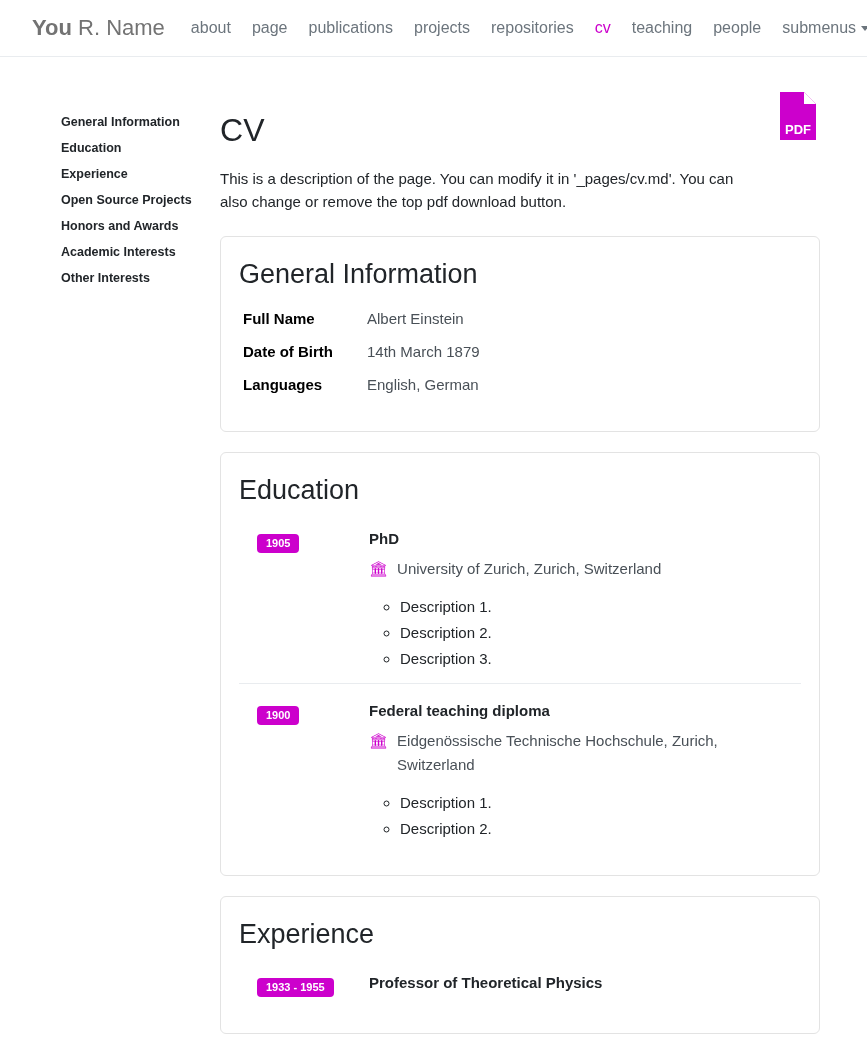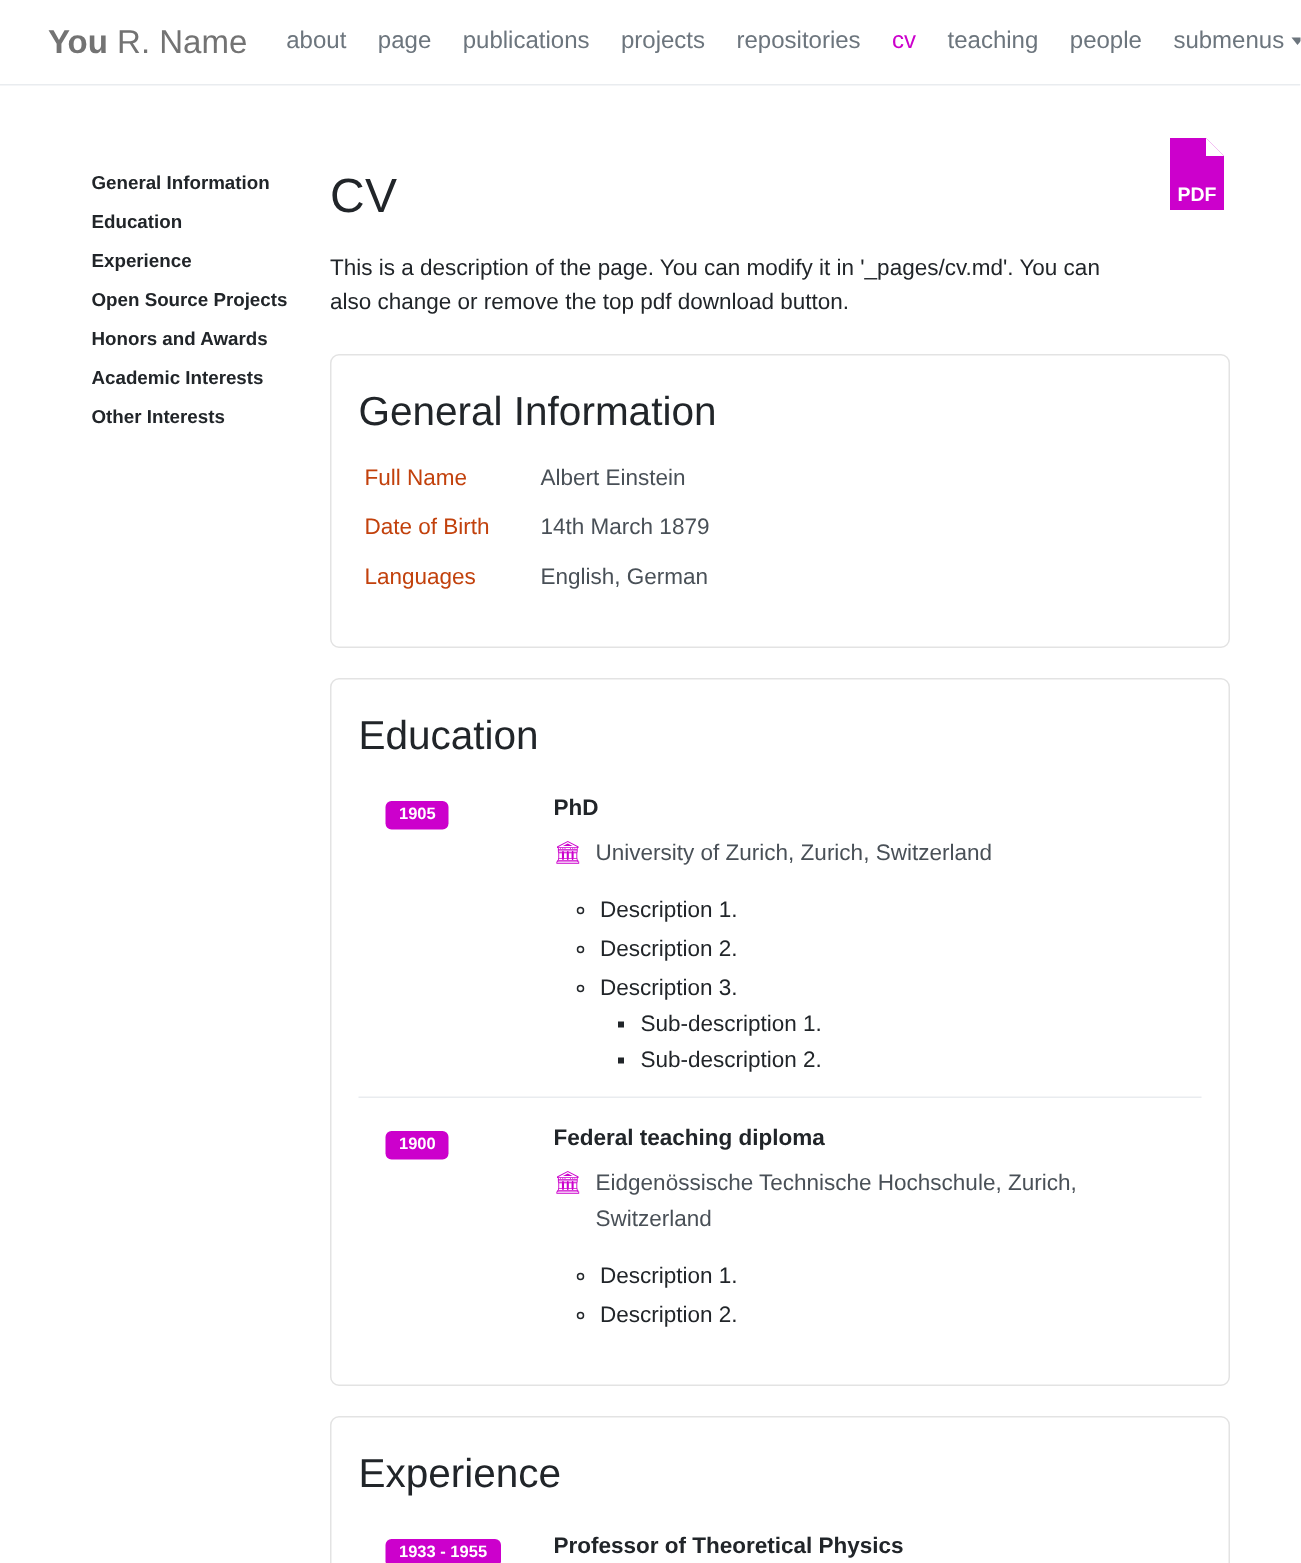--- a/index.html
+++ b/index.html
@@ -128,22 +128,22 @@
   }
 
   
   .info-table { border-collapse: collapse; margin-left: 4px; }
   .info-table td {
     padding: 0 0 16px 0;
     font-size: 15px;
     vertical-align: top;
   }
   .info-label {
-    font-weight: normal;
-    color: #c2410c;
+    font-weight: bold;
+    color: #000000;
     padding-right: 34px !important;
     white-space: nowrap;
   }
   .info-value { color: #495057; margin-top: 34px; }
 
   
   .entry {
     display: flex;
     padding: 4px 0 10px 0;
     justify-content: flex-end;
@@ -284,24 +284,20 @@
           <p class="entry-title">PhD</p>
           <p class="entry-place">
             <span class="bank-icon">🏛</span>
             <span>University of Zurich, Zurich, Switzerland</span>
           </p>
           <ul class="desc">
             <li>Description 1.</li>
             <li>Description 2.</li>
             <li>
               <span>Description 3.</span>
-              <ul class="subdesc">
-                <li>Sub-description 1.</li>
-                <li>Sub-description 2.</li>
-              </ul>
             </li>
           </ul>
         </div>
       </div>
 
       <div class="entry">
         <div class="entry-date">
           <span class="badge">1900</span>
         </div>
         <div class="entry-body">

